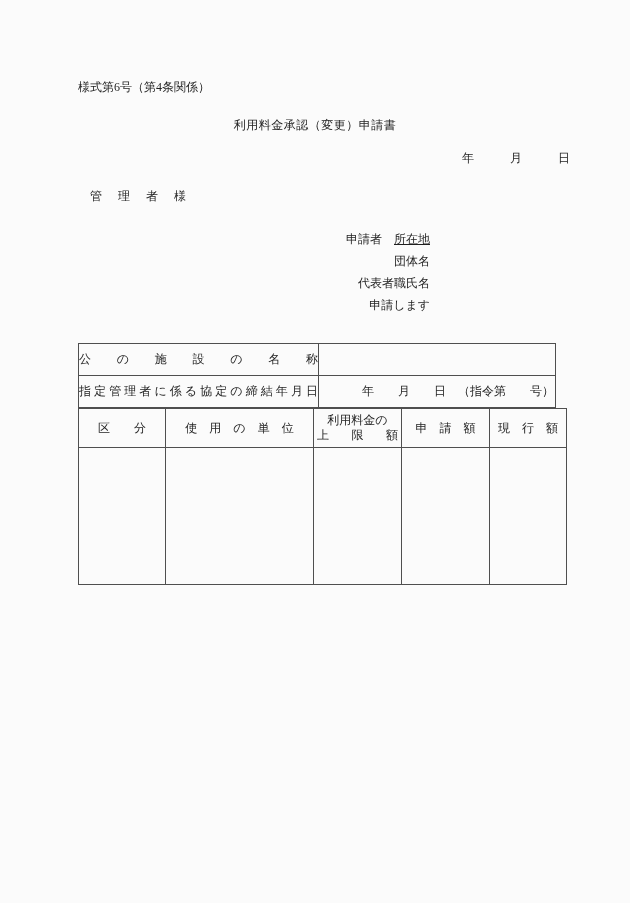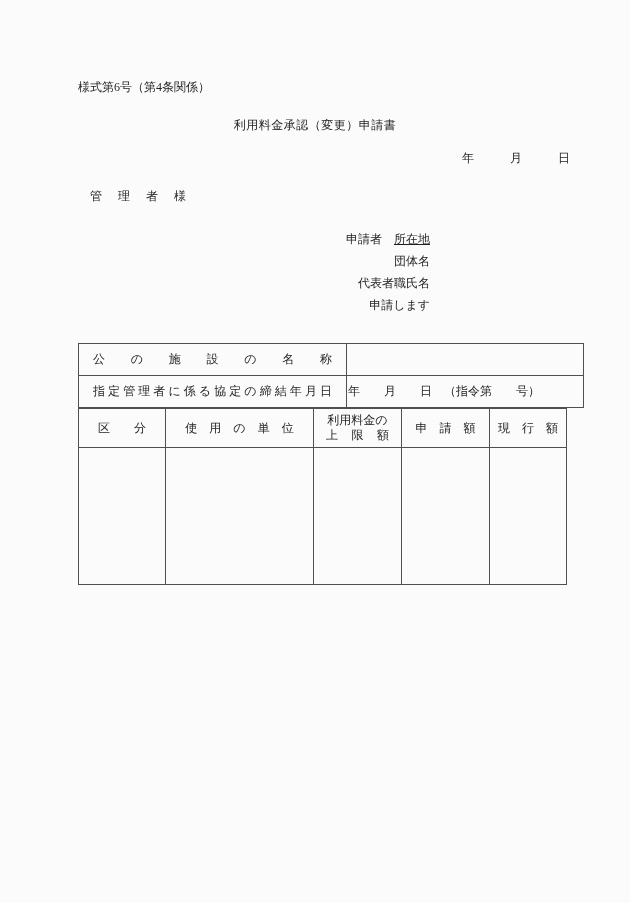--- a/index.html
+++ b/index.html
@@ -18,32 +18,32 @@
   .date-line { top:150px; right:60px; }
   .addressee { top:188px; left:90px; letter-spacing:2px; }
   .applicant { top:228px; right:200px; text-align:right; line-height:22px; }
   .app-field { margin-left:12px;text-decoration:underline; }
   .intro { top:319px; left:78px; text-indent:10px; }
   .tables { top:343px; left:78px; width:473px; }
   table { border-collapse:collapse; table-layout:fixed; width:473px; }
   td { border:1px solid #4f4f4f; vertical-align:middle; overflow:hidden; }
   .t1 td { height:29px; }
   .t1 .c-label { width:239px; }
-  .t1 .c-value { width:234px; text-align:left; }
+  .t1 .c-value { width:234px; text-align:right; }
   .jdist { text-align:justify; text-align-last:justify; }
   td .jdist { width:auto; }
-  .pad8 { padding:0 14px; }
+  .pad8 { padding:0 0; }
   .t2 .hrow td { height:36px; text-align:center; }
   .t2 .drow td { height:134px; }
   .t2 .c1 { width:84px; }
   .t2 .c2 { width:145px;margin-top:9px; }
   .t2 .c3 { width:85px; }
   .t2 .c4 { width:85px; }
   .t2 .c5 { width:74px; }
-  .two-line { line-height:15px; padding:0 11px; }
+  .two-line { line-height:15px; padding:0 2px; }
   .two-line .l2 { text-align:justify; text-align-last:justify; }
   .note { top:613px; left:78px; }
   .note-text { margin-left:16px; }
 </style>
 </head>
 <body>
 
 <div class="page">
 
   <div class="abs form-number">様式第6号（第4条関係）</div>

